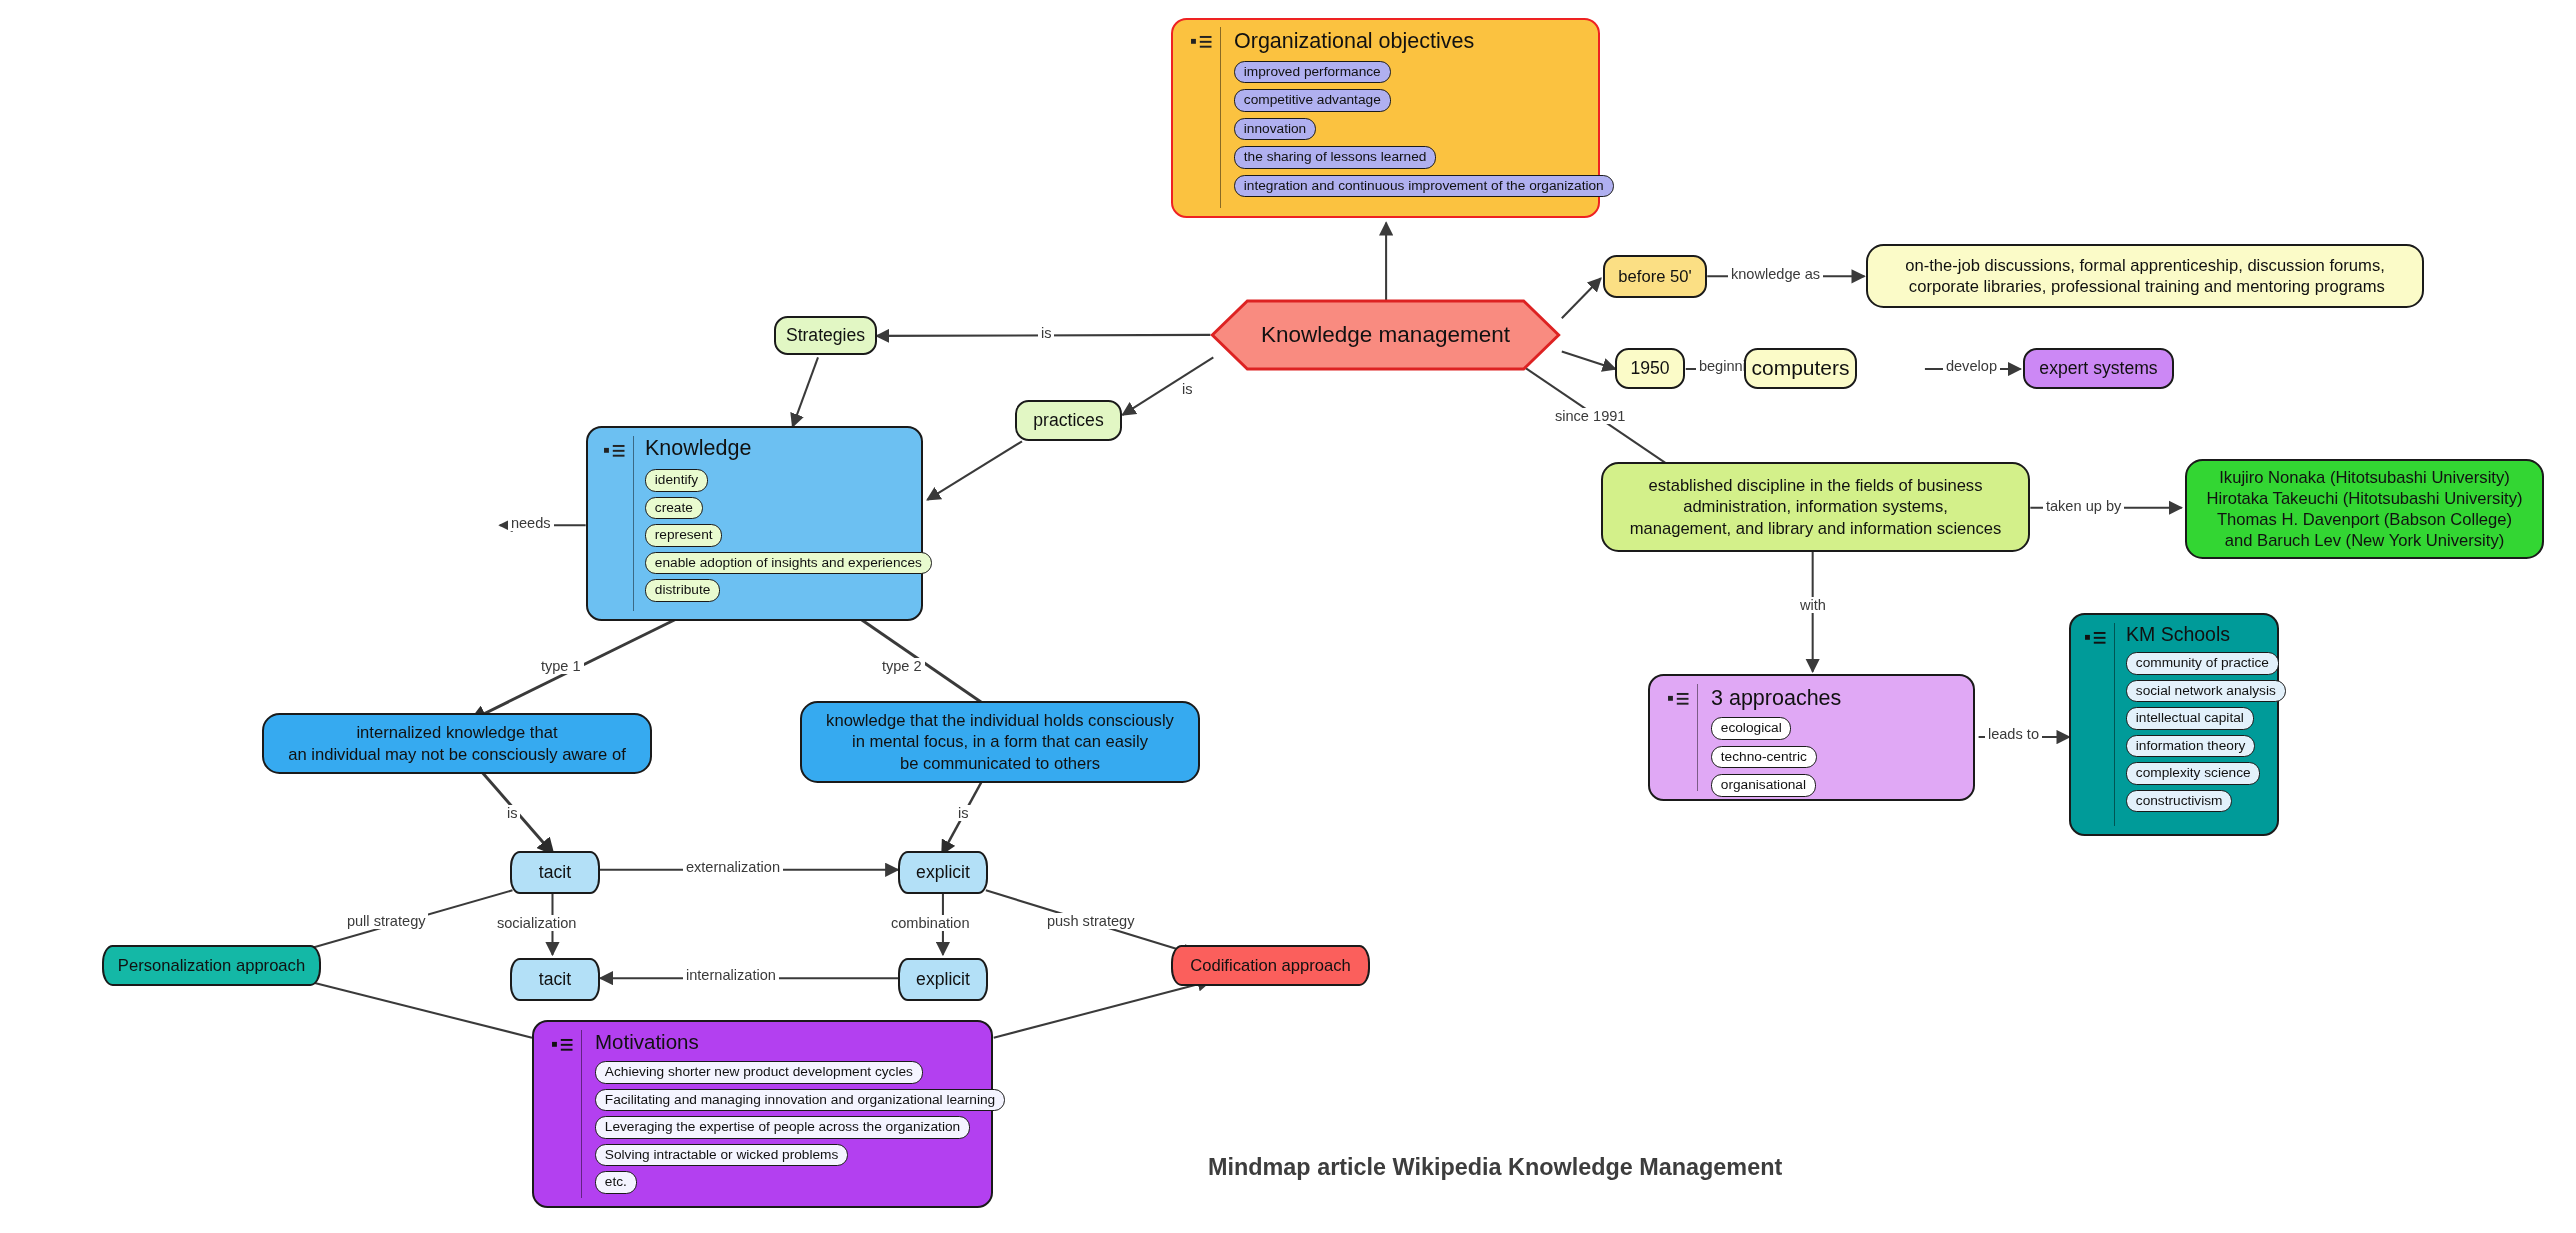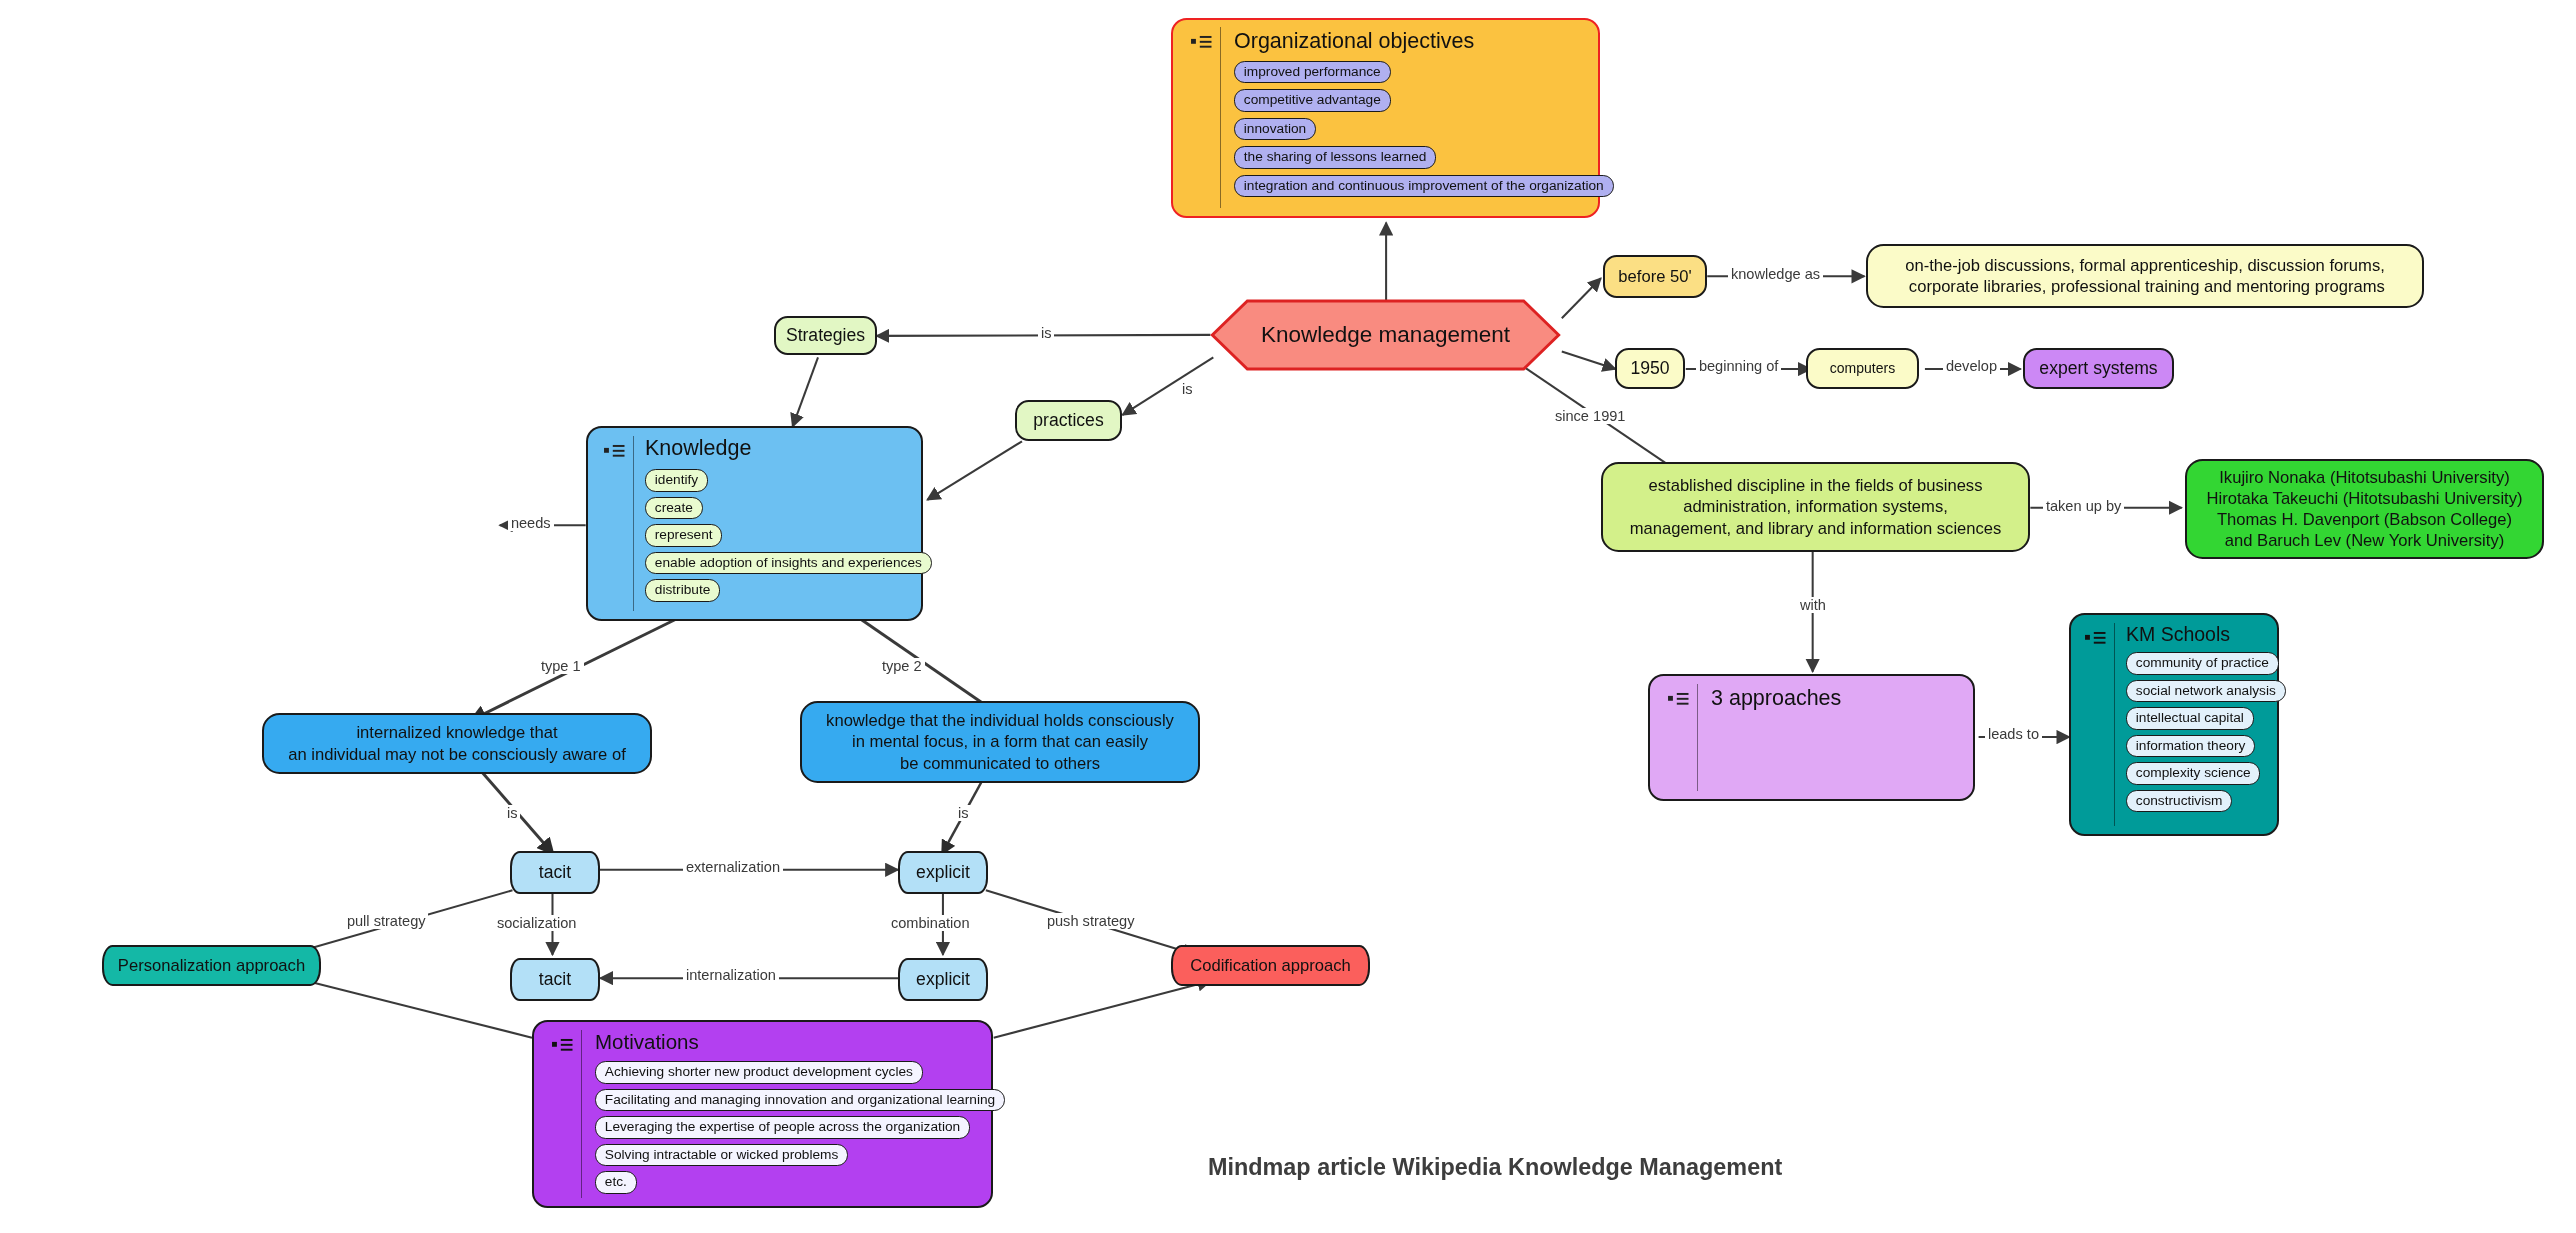--- a/index.html
+++ b/index.html
@@ -239,21 +239,21 @@
 
   <span class="edge-label" style="left:1728px; top:266px;">knowledge as</span>
 
   <div class="node rrect-soft" style="left:1866px; top:244px; width:558px; height:64px; background:#fbfbc8; font-size:16.6px;text-align:right;">on-the-job discussions, formal apprenticeship, discussion forums,
 corporate libraries, professional training and mentoring programs</div>
 
   <div class="node rrect" style="left:1615px; top:348px; width:70px; height:41px; background:#fbfbc8; font-size:17.6px;">1950</div>
 
   <span class="edge-label" style="left:1696px; top:358px;">beginning of</span>
 
-  <div class="node rrect" style="left:1806px; top:348px; width:113px; height:41px; background:#fbfbc8; font-size:14px;">computers</div>
+  <div class="node rrect" style="left:1744px; top:348px; width:113px; height:41px; background:#fbfbc8; font-size:21px;">computers</div>
 
   <span class="edge-label" style="left:1943px; top:358px;">develop</span>
 
   <div class="node rrect" style="left:2023px; top:348px; width:151px; height:41px; background:#cc88f5; font-size:17.6px;">expert systems</div>
 
   <span class="edge-label" style="left:1552px; top:408px;">since 1991</span>
 
   <div class="node rrect-soft" style="left:1601px; top:462px; width:429px; height:90px; background:#d3f08a; font-size:16.6px;">established discipline in the fields of business
 administration, information systems,
 management, and library and information sciences</div>
@@ -271,20 +271,25 @@
     <span class="group-icon">
       <svg width="21.5" height="15.6" viewBox="0 0 22 16">
         <rect x="0" y="4" width="5" height="5" fill="#222"></rect>
         <rect x="9" y="1" width="12" height="2" fill="#222"></rect>
         <rect x="9" y="6" width="12" height="2" fill="#222"></rect>
         <rect x="9" y="11" width="12" height="2" fill="#222"></rect>
       </svg>
     </span>
     <span class="group-gutter"></span>
     <span class="group-head">3 approaches</span>
+    <div class="group-items">
+      <span class="pill-row"><span class="pill" style="background:#ffffff;">ecological</span></span>
+      <span class="pill-row"><span class="pill" style="background:#ffffff;">techno-centric</span></span>
+      <span class="pill-row"><span class="pill" style="background:#ffffff;">organisational</span></span>
+    </div>
   </div>
 
   <span class="edge-label" style="left:1985px; top:726px;">leads to</span>
 
   <div class="groupbox" style="left:2069px; top:613px; width:210px; height:223px; background:#009b99; border:2px solid #1a1a1a;">
     <span class="group-icon" style="left:13.7px; top:15.6px;">
       <svg width="21.5" height="15.6" viewBox="0 0 22 16">
         <rect x="0" y="4" width="5" height="5" fill="#111"></rect>
         <rect x="9" y="1" width="12" height="2" fill="#111"></rect>
         <rect x="9" y="6" width="12" height="2" fill="#111"></rect>

